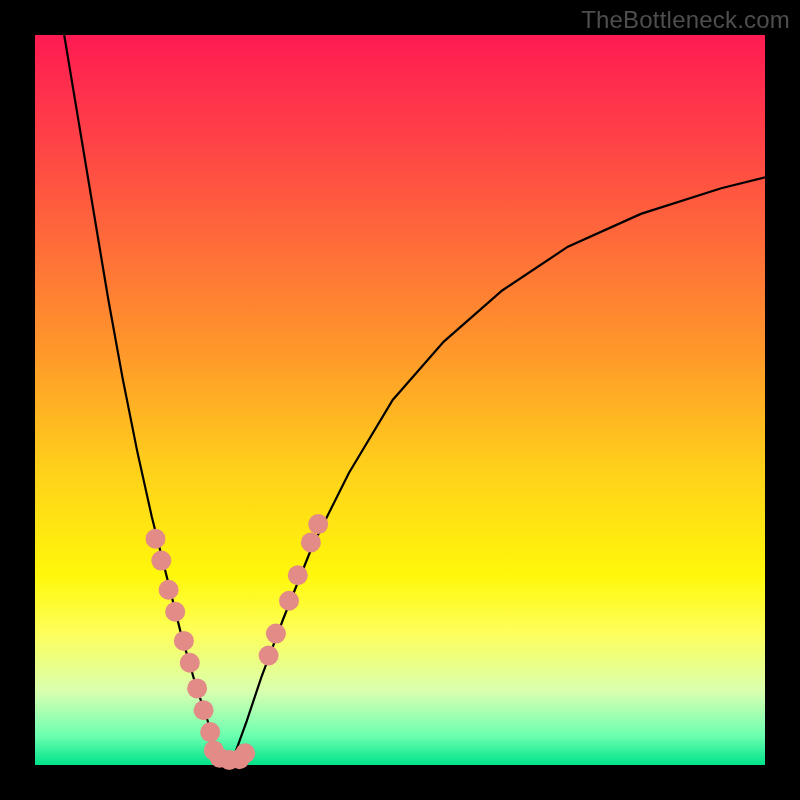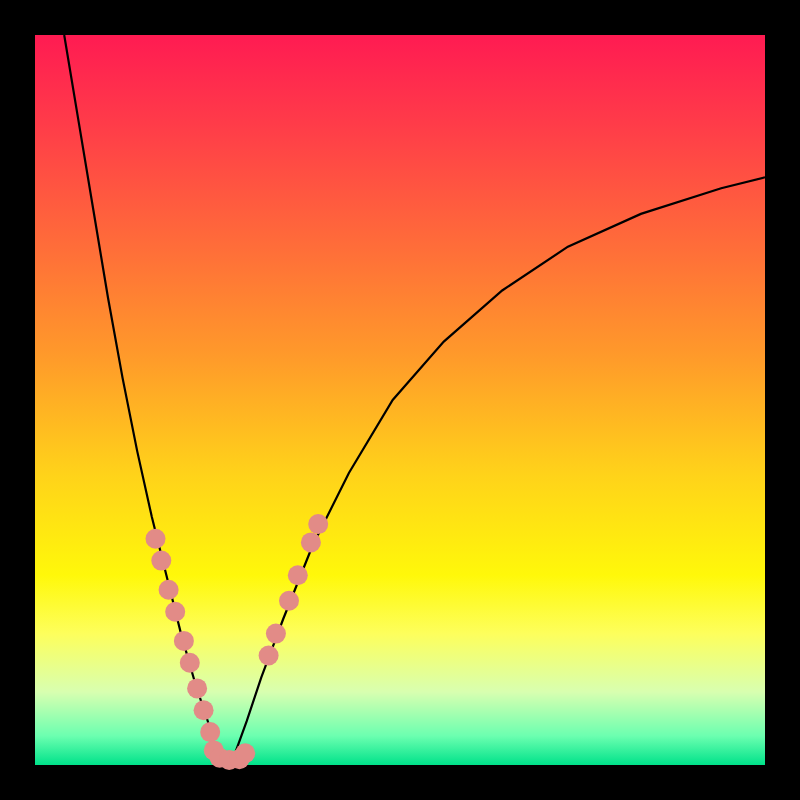--- a/index.html
+++ b/index.html
@@ -86,13 +86,14 @@
           <circle cx="210.2" cy="718.3" r="10" fill="#e28b87" stroke="#c97672" stroke-width="0"></circle>
           <circle cx="233.6" cy="620.5" r="10" fill="#e28b87" stroke="#c97672" stroke-width="0"></circle>
           <circle cx="240.9" cy="598.6" r="10" fill="#e28b87" stroke="#c97672" stroke-width="0"></circle>
           <circle cx="254.0" cy="565.8" r="10" fill="#e28b87" stroke="#c97672" stroke-width="0"></circle>
           <circle cx="262.8" cy="540.2" r="10" fill="#e28b87" stroke="#c97672" stroke-width="0"></circle>
           <circle cx="275.9" cy="507.4" r="10" fill="#e28b87" stroke="#c97672" stroke-width="0"></circle>
           <circle cx="283.2" cy="489.1" r="10" fill="#e28b87" stroke="#c97672" stroke-width="0"></circle>
         </g>
     </svg>
   </div>
+  <div class="watermark">TheBottleneck.com</div>
 </div>
 
 </body></html>

